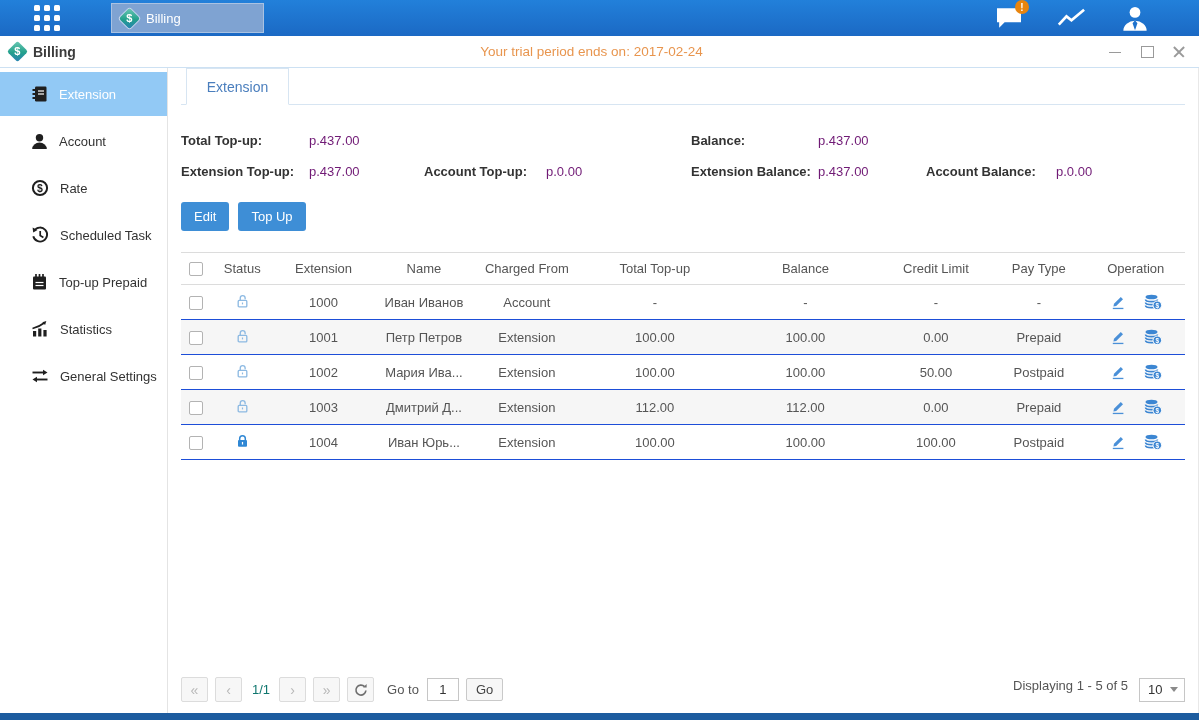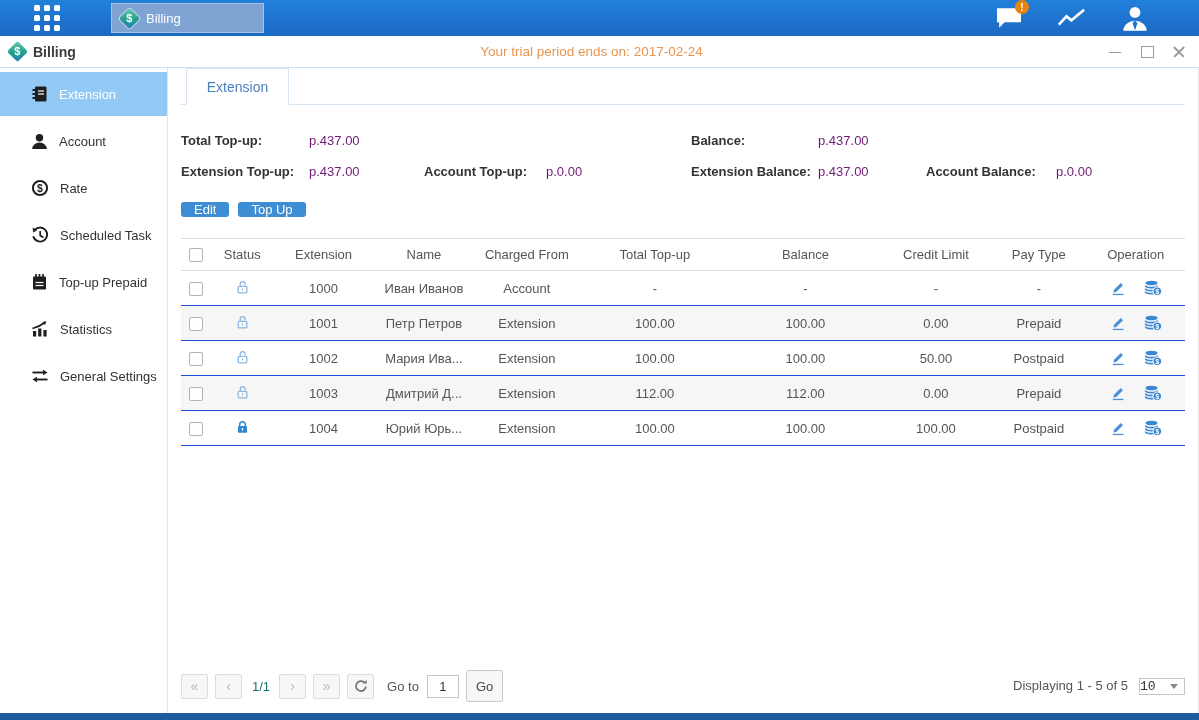--- a/index.html
+++ b/index.html
@@ -45,40 +45,40 @@
   .tabstrip { height:37px; border-bottom:1px solid #d7e5f2; padding-left:5px; display:flex; flex:0 0 auto; }
   .tab { width:103px; height:37px; margin-bottom:-1px; background:#fff; border:1px solid #d7e5f2; border-bottom:1px solid #fff; display:flex; align-items:center; justify-content:center; font-size:14px; color:#4a7ebd; cursor:pointer; }
 
   
   .summary { margin-top:20px; display:grid; grid-template-columns:128px 115px 122px 145px 127px 108px 130px auto; grid-auto-rows:31px; align-items:center; font-size:13px; }
   .summary .lab { font-weight:bold; color:#333; }
   .summary .val { color:#701a75; }
 
   
   .actions { margin-top:15px; display:flex; gap:9px; flex:0 0 auto; }
-  .btn-blue { background:#3e8ed6; color:#fff; border:none; border-radius:3px; font-size:13px; padding:0 13px; cursor:pointer; font-family:inherit; }
+  .btn-blue { background:#3e8ed6; color:#fff; border:none; border-radius:3px; font-size:13px; padding:7px 13px; cursor:pointer; font-family:inherit; }
 
   
   table { width:100%; border-collapse:collapse; margin-top:21px; font-size:13px; color:#555; }
   thead th { font-weight:normal; color:#555; height:32px; border-top:1px solid #dcdcdc; border-bottom:1px solid #dcdcdc; text-align:center; }
   tbody td { height:35px; text-align:center; border-bottom:1px solid #1d4ed8; }
   tbody tr:nth-child(even) { background:#f6f6f6; }
   .cb { appearance:none; -webkit-appearance:none; width:14px; height:14px; border:1px solid #b3b3b3; border-radius:2px; background:#fff; cursor:pointer; vertical-align:middle; }
   .op-cell span { display:inline-flex; margin:0 7px; cursor:pointer; vertical-align:middle; }
   .status-cell svg { cursor:pointer; }
 
   
   .pagination { margin-top:auto; margin-bottom:11px; display:flex; align-items:center; font-size:13px; color:#555; flex:0 0 auto; }
   .pg-btn { width:27px; height:25px; background:#f7f7f7; border:1px solid #dcdcdc; border-radius:2px; display:flex; align-items:center; justify-content:center; color:#b8b8b8; font-size:14px; margin-right:7px; cursor:pointer; }
   .pg-ind { margin:0 9px 0 3px; color:#0f766e; }
   .goto-label { margin:0 8px 0 6px; }
   .goto-input { width:32px; height:23px; border:1px solid #c6c6c6; font-size:13px; text-align:center; font-family:inherit; color:#333; }
-  .go-btn { margin-left:7px; height:32px; padding:0 9px; background:#f7f7f7; border:1px solid #c9c9c9; border-radius:2px; font-size:13px; color:#444; cursor:pointer; font-family:inherit; }
+  .go-btn { margin-left:7px; height:23px; padding:0 9px; background:#f7f7f7; border:1px solid #c9c9c9; border-radius:2px; font-size:13px; color:#444; cursor:pointer; font-family:inherit; }
   .pg-right { margin-left:auto; display:flex; align-items:flex-start; gap:11px; }
-  .size-select { width:46px; height:17px; border:1px solid #c6c6c6; display:flex; align-items:center; gap:8px; cursor:pointer; color:#333; background:#fff;font-family:Liberation Mono, monospace; }
+  .size-select { width:46px; height:24px; border:1px solid #c6c6c6; display:flex; align-items:center; padding-left:8px; gap:8px; cursor:pointer; color:#333; background:#fff; }
   .caret { width:0; height:0; border-left:4px solid transparent; border-right:4px solid transparent; border-top:5px solid #8a8a8a; margin-left:auto; margin-right:6px; }
 
   .bottom-strip { height:7px; background:#1d5c9f; flex:0 0 auto; }
 </style>
 </head>
 <body>
 
 <div class="screen">
 
   <div class="taskbar">
@@ -405,21 +405,21 @@
           <tr>
             <td><input type="checkbox" class="cb" style=""></td>
             <td class="status-cell">
               <svg width="15" height="16" viewBox="0 0 16 16">
                 <path d="M5 7 V5.3 a3 3 0 0 1 6 0 V7" fill="none" stroke="#2f87d4" stroke-width="1.6"></path>
                 <rect x="3.2" y="7" width="9.6" height="7" rx="1" fill="#2f87d4"></rect>
                 <line x1="8" y1="9" x2="8" y2="11.8" stroke="#fff" stroke-width="1.3"></line>
               </svg>
             </td>
             <td>1004</td>
-            <td>Юрий Юрь...</td>
+            <td>Иван Юрь...</td>
             <td>Extension</td>
             <td>100.00</td>
             <td>100.00</td>
             <td>100.00</td>
             <td>Postpaid</td>
             <td class="op-cell">
               <span>
                   <svg width="16" height="16" viewBox="0 0 16 16">
                     <path d="M4 9.8 L10.8 3 L13 5.2 L6.2 12 L3.4 12.6 Z" fill="#4a90d8"></path>
                     <rect x="2.8" y="13.8" width="10.6" height="1.3" fill="#4a90d8"></rect>

